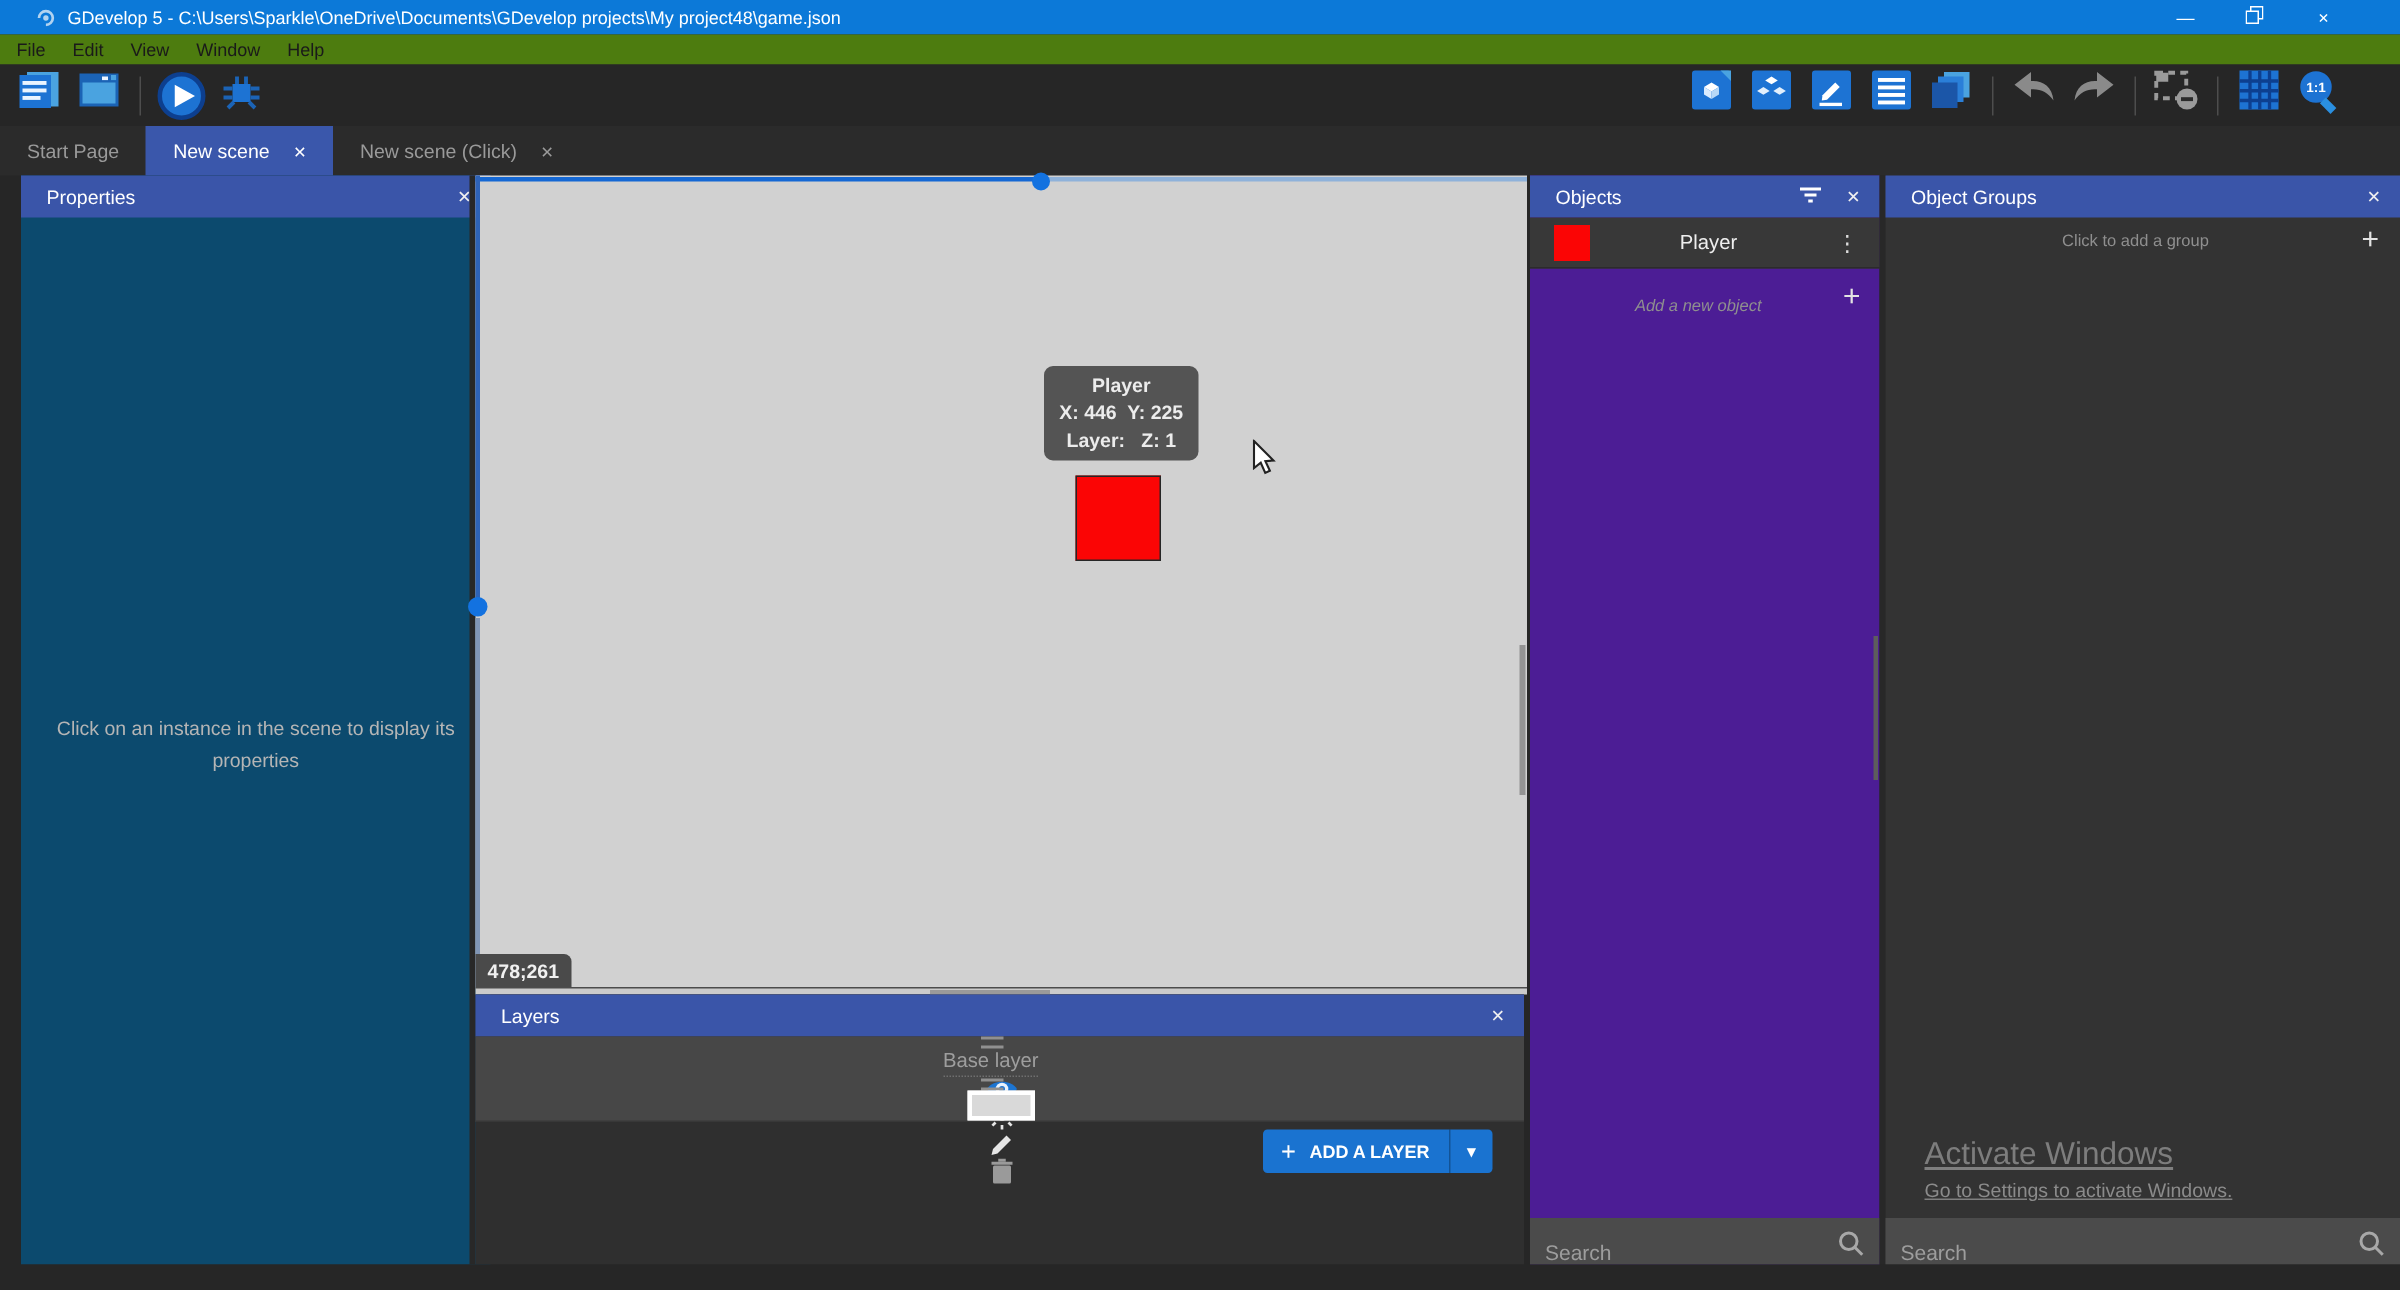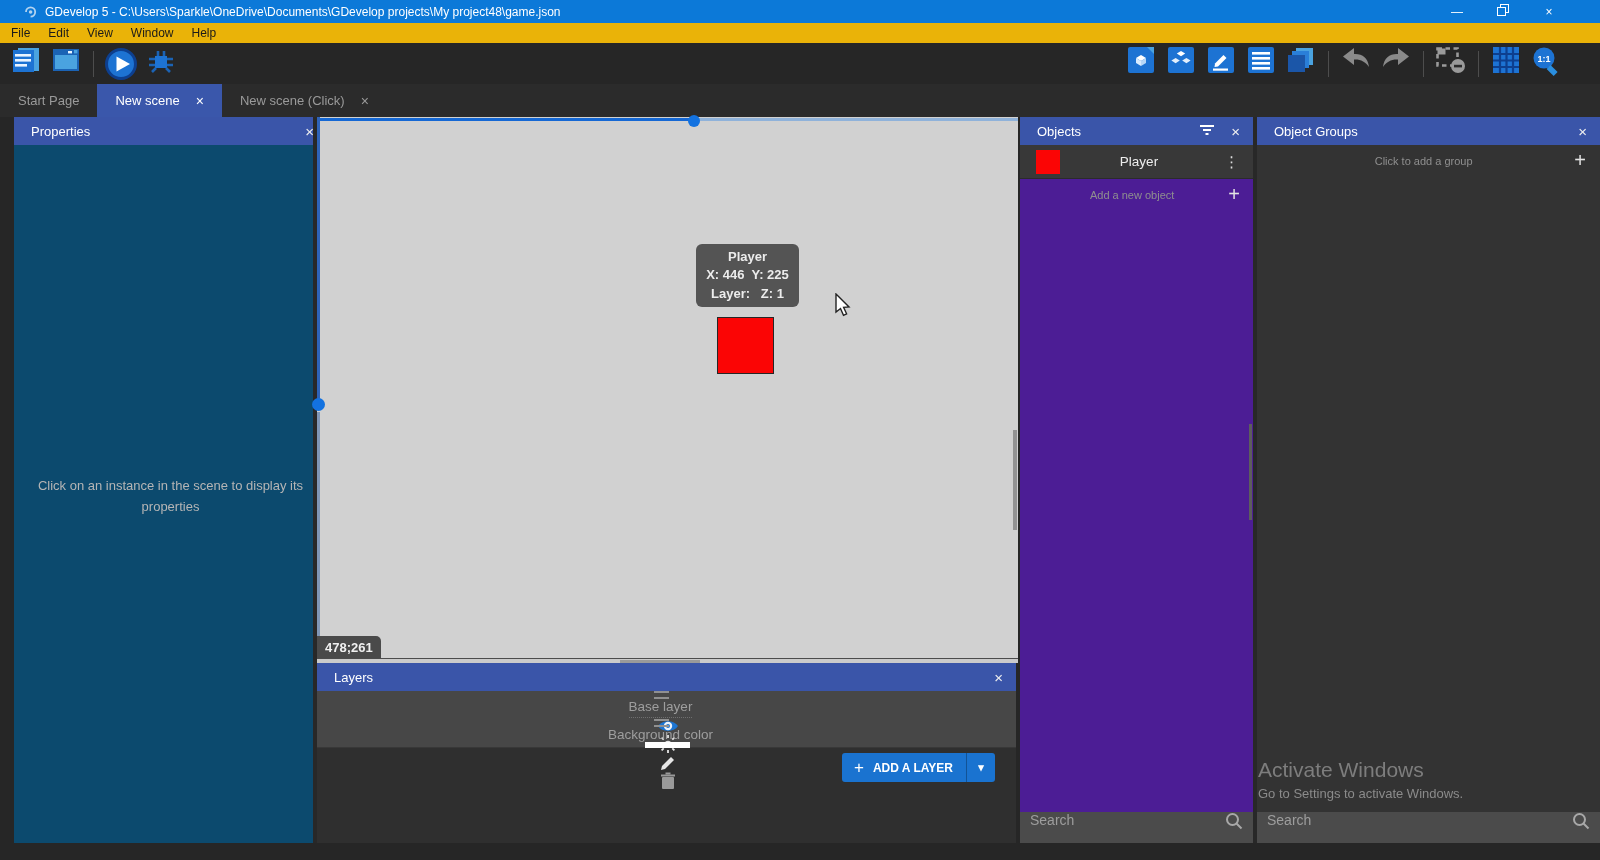--- a/index.html
+++ b/index.html
@@ -10,21 +10,21 @@
   
   .titlebar { position:absolute; left:0; top:0; width:1600px; height:23px; background:#0c79d8;
               display:flex; align-items:center; color:#fff; font-size:12px;padding-left:16px; }
   .app-logo { margin-left:7px; display:flex; align-items:center; opacity:.85; }
   .title-text { margin-left:8px; white-space:nowrap; }
   .win-controls { position:absolute; right:28px; top:0; height:23px; display:flex; }
   .win-btn { width:46px; height:23px; display:flex; align-items:center; justify-content:center;
              color:#fff; font-size:12px; }
 
   
-  .menubar { position:absolute; left:0; top:23px; width:1600px; height:20px; background:#eab308;
+  .menubar { position:absolute; left:0; top:23px; width:1600px; height:20px; background:#4d7c0f;
              display:flex; align-items:center; font-size:12px; color:#1a1a1a; padding-left:2px; }
   .menu-item { padding:0 9px; height:100%; display:flex; align-items:center; }
 
   
   .toolbar { position:absolute; left:0; top:43px; width:1600px; height:41px; background:#262626;
              display:flex; align-items:center; padding-left:6px; }
   .tbtn { height:36px; min-width:36px; display:flex; align-items:flex-start; justify-content:center; margin:0 2px; }
   .tsep { width:1px; height:26px; background:#4d4d4d; margin:0 7px; }
   .toolbar-right { margin-left:auto; display:flex; align-items:center; margin-right:34px; }
 
@@ -90,35 +90,35 @@
   .add-layer-caret { width:29px; height:100%; display:flex; align-items:center; justify-content:center;
                      border-left:1px solid rgba(0,0,0,.28); font-size:11px; }
 
   
   .objects-panel { position:absolute; left:1020px; top:117px; width:233px; height:726px; background:#4c1d95; }
   .object-row { height:34px; display:flex; align-items:center; background:#383838;
                 border-bottom:1px solid #2b2b2b; padding:0 8px 0 16px; }
   .object-thumb { width:24px; height:24px; background:#fb0505; flex:none; }
   .object-name { flex:1; text-align:center; color:#eee; font-size:13.5px; }
   .kebab { color:#ddd; font-size:15px; padding:0 6px; }
-  .add-object-row { height:31px; display:flex; align-items:center; padding:0 13px 0 16px; }
+  .add-object-row { height:31px; display:flex; align-items:flex-end; padding:0 13px 0 16px;font-style:italic; }
   .add-row-label { flex:1; text-align:center; color:#8f8f8f; font-size:11px; }
   .row-plus { color:#e3e3e3; font-size:20px; font-weight:300; }
   .obj-scroll-thumb { position:absolute; right:1px; top:307px; width:3px; height:96px; background:#5d5d5d; }
 
   .panel-search { position:absolute; left:0; bottom:0; width:100%; height:31px; background:#4b4b4b;
-                  display:flex; align-items:flex-start; padding:0 10px; }
+                  display:flex; align-items:flex-end; padding:0 10px; }
   .panel-search input { flex:1; background:transparent; border:none; outline:none; color:#ddd;
                         font-size:14px; font-family:"Liberation Sans", sans-serif; min-width:0; }
   .panel-search input::placeholder { color:#9d9d9d; }
 
   
   .groups-panel { position:absolute; left:1257px; top:117px; width:343px; height:726px; background:#333; }
   .group-add-row { height:31px; display:flex; align-items:center; padding:0 14px 0 16px; }
-  .watermark { position:absolute; left:1px; top:641px; color:#7f7f7f; }
+  .watermark { position:absolute; left:26px; top:641px; color:#7f7f7f;text-decoration:underline; }
   .watermark-title { font-size:21px; color:#7d7d7d; }
   .watermark-sub { font-size:13px; margin-top:4px; color:#8b8b8b; }
 
   .bottom-strip { position:absolute; left:0; top:843px; width:1600px; height:17px; background:#262626; }
 </style>
 </head>
 <body>
 
 <div class="app">
 
@@ -368,21 +368,20 @@
         <span class="layer-icon">
           <svg width="16" height="18" viewBox="0 0 16 18">
               <rect x="2" y="5" width="12" height="12" rx="1" fill="#9a9a9a"></rect>
               <rect x="1" y="2.5" width="14" height="2" fill="#9a9a9a"></rect>
               <rect x="5.5" y="0.5" width="5" height="2" fill="#9a9a9a"></rect>
             </svg>
         </span>
       </div>
       <div class="layer-row">
         <span class="drag-handle"></span>
-        <span class="bg-name">Background color</span>
         <span class="color-swatch"></span>
       </div>
     </div>
     <div class="add-layer-btn">
       <span class="add-layer-main">
         <span class="add-layer-plus">+</span>
         <span>ADD A LAYER</span>
       </span>
       <span class="add-layer-caret">▾</span>
     </div>

